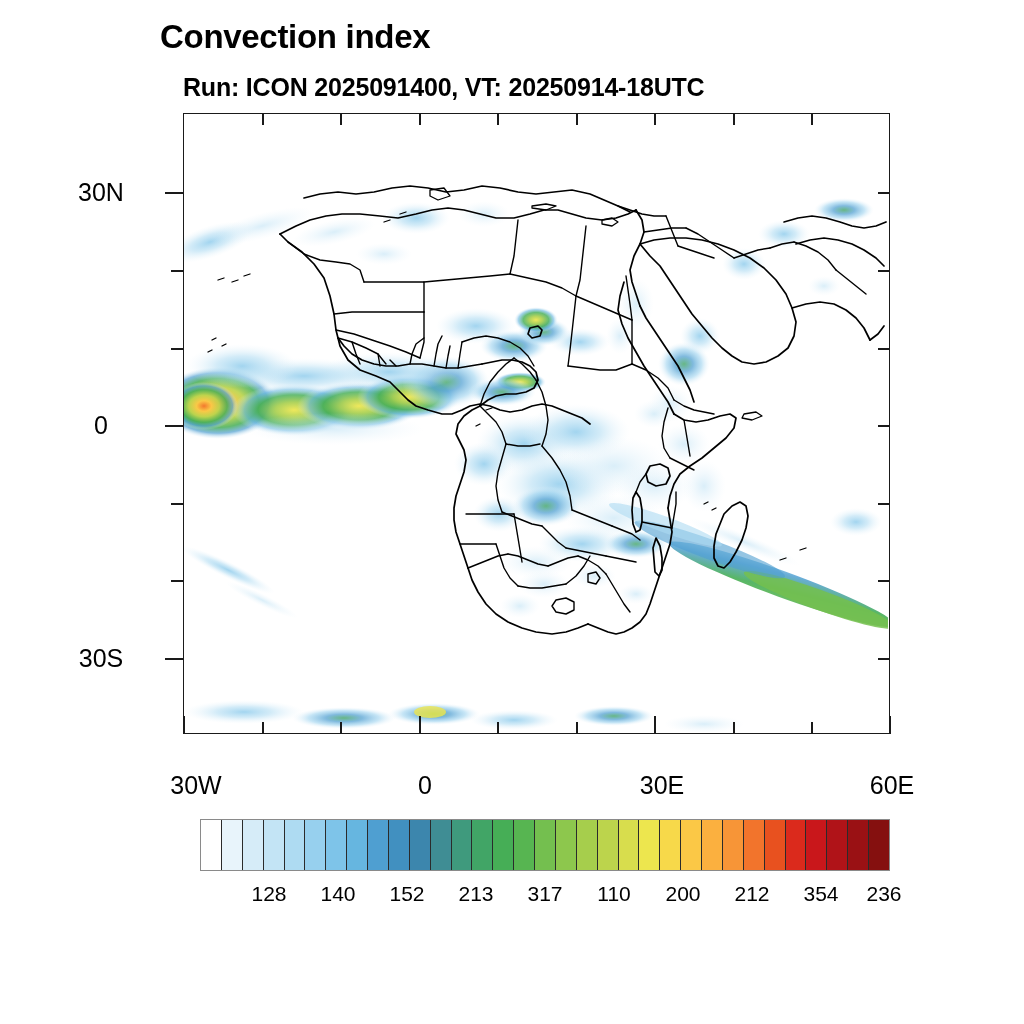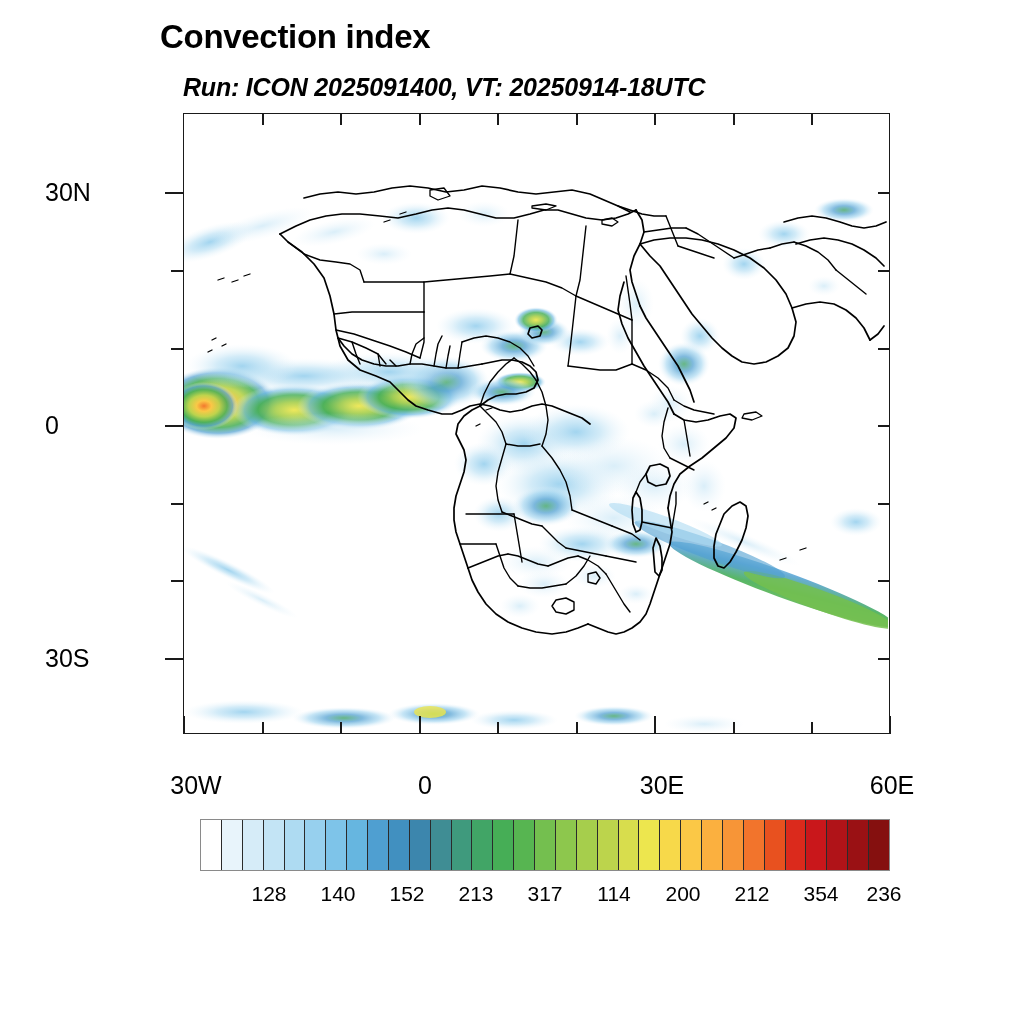--- a/index.html
+++ b/index.html
@@ -27,21 +27,20 @@
     white-space: nowrap;
   }
   #subtitle {
     position: absolute;
     left: 183px;
     top: 73px;
     font-size: 25px;
     font-weight: bold;
     letter-spacing: -0.2px;
     white-space: nowrap;
-    font-style: italic;
   }
 
   
   #map-panel {
     position: absolute;
     left: 183px;
     top: 113px;
     width: 707px;
     height: 621px;
     box-sizing: border-box;
@@ -61,21 +60,21 @@
   .tick-bot   { top: 722px; width: 1.6px; height: 12px; }
   .tick-top   { top: 113px; width: 1.6px; height: 12px; }
   .tick-major-left  { left: 165px; width: 18px; height: 1.8px; }
   .tick-major-bot   { top: 716px; width: 1.8px; height: 18px; }
 
   .axlabel {
     position: absolute;
     font-size: 25px;
     white-space: nowrap;
   }
-  .ylabel { text-align: left; transform: translateY(-50%); }
+  .ylabel { text-align: center; transform: translateY(-50%); }
   .xlabel { text-align: center; transform: translateX(-50%); }
 
   
   #cbar-wrap {
     position: absolute;
     left: 200px;
     top: 819px;
     width: 690px;
     height: 52px;
   }
@@ -506,17 +505,17 @@
       <div class="cell" style="background: rgb(154, 17, 20);"></div>
       <div class="cell" style="background: rgb(133, 16, 15);"></div>
     </div>
 </div>
 
 <div class="cblabel" style="left:269px">128</div>
 <div class="cblabel" style="left:338px">140</div>
 <div class="cblabel" style="left:407px">152</div>
 <div class="cblabel" style="left:476px">213</div>
 <div class="cblabel" style="left:545px">317</div>
-<div class="cblabel" style="left:614px">114</div>
+<div class="cblabel" style="left:614px">110</div>
 <div class="cblabel" style="left:683px">200</div>
 <div class="cblabel" style="left:752px">212</div>
 <div class="cblabel" style="left:821px">354</div>
 <div class="cblabel" style="left:884px">236</div>
 
 </body></html>

